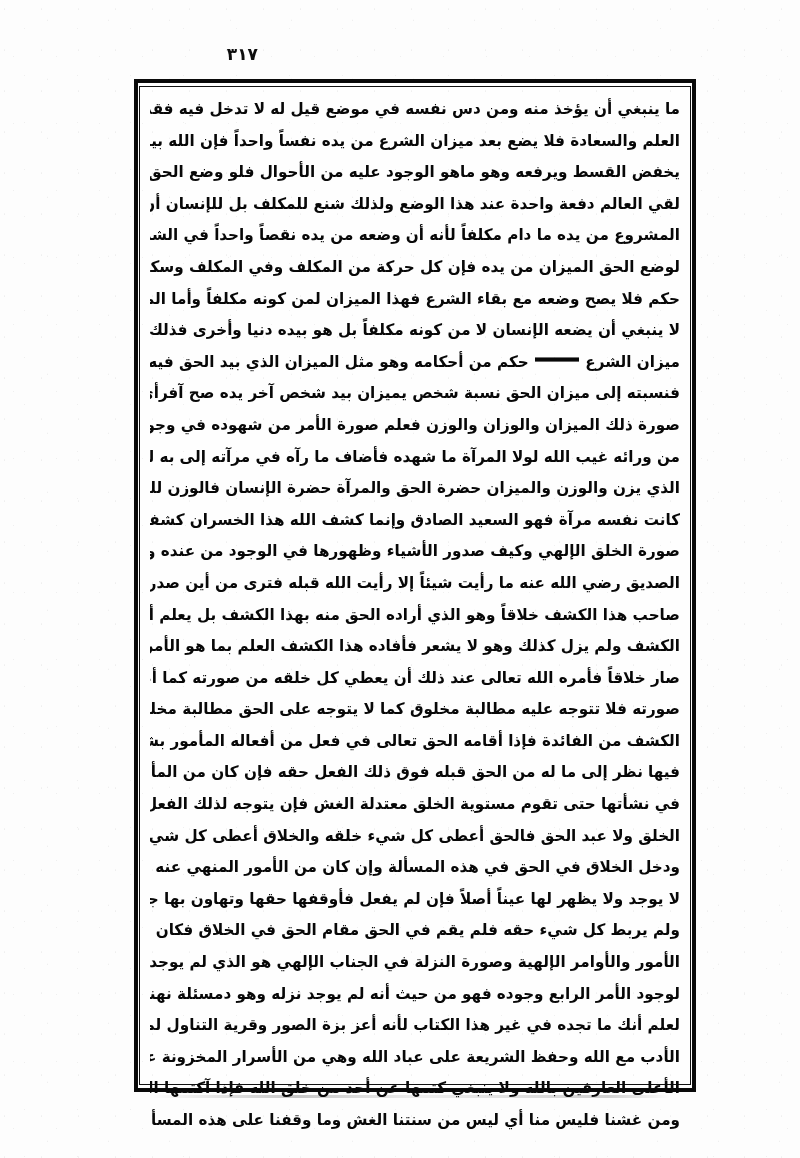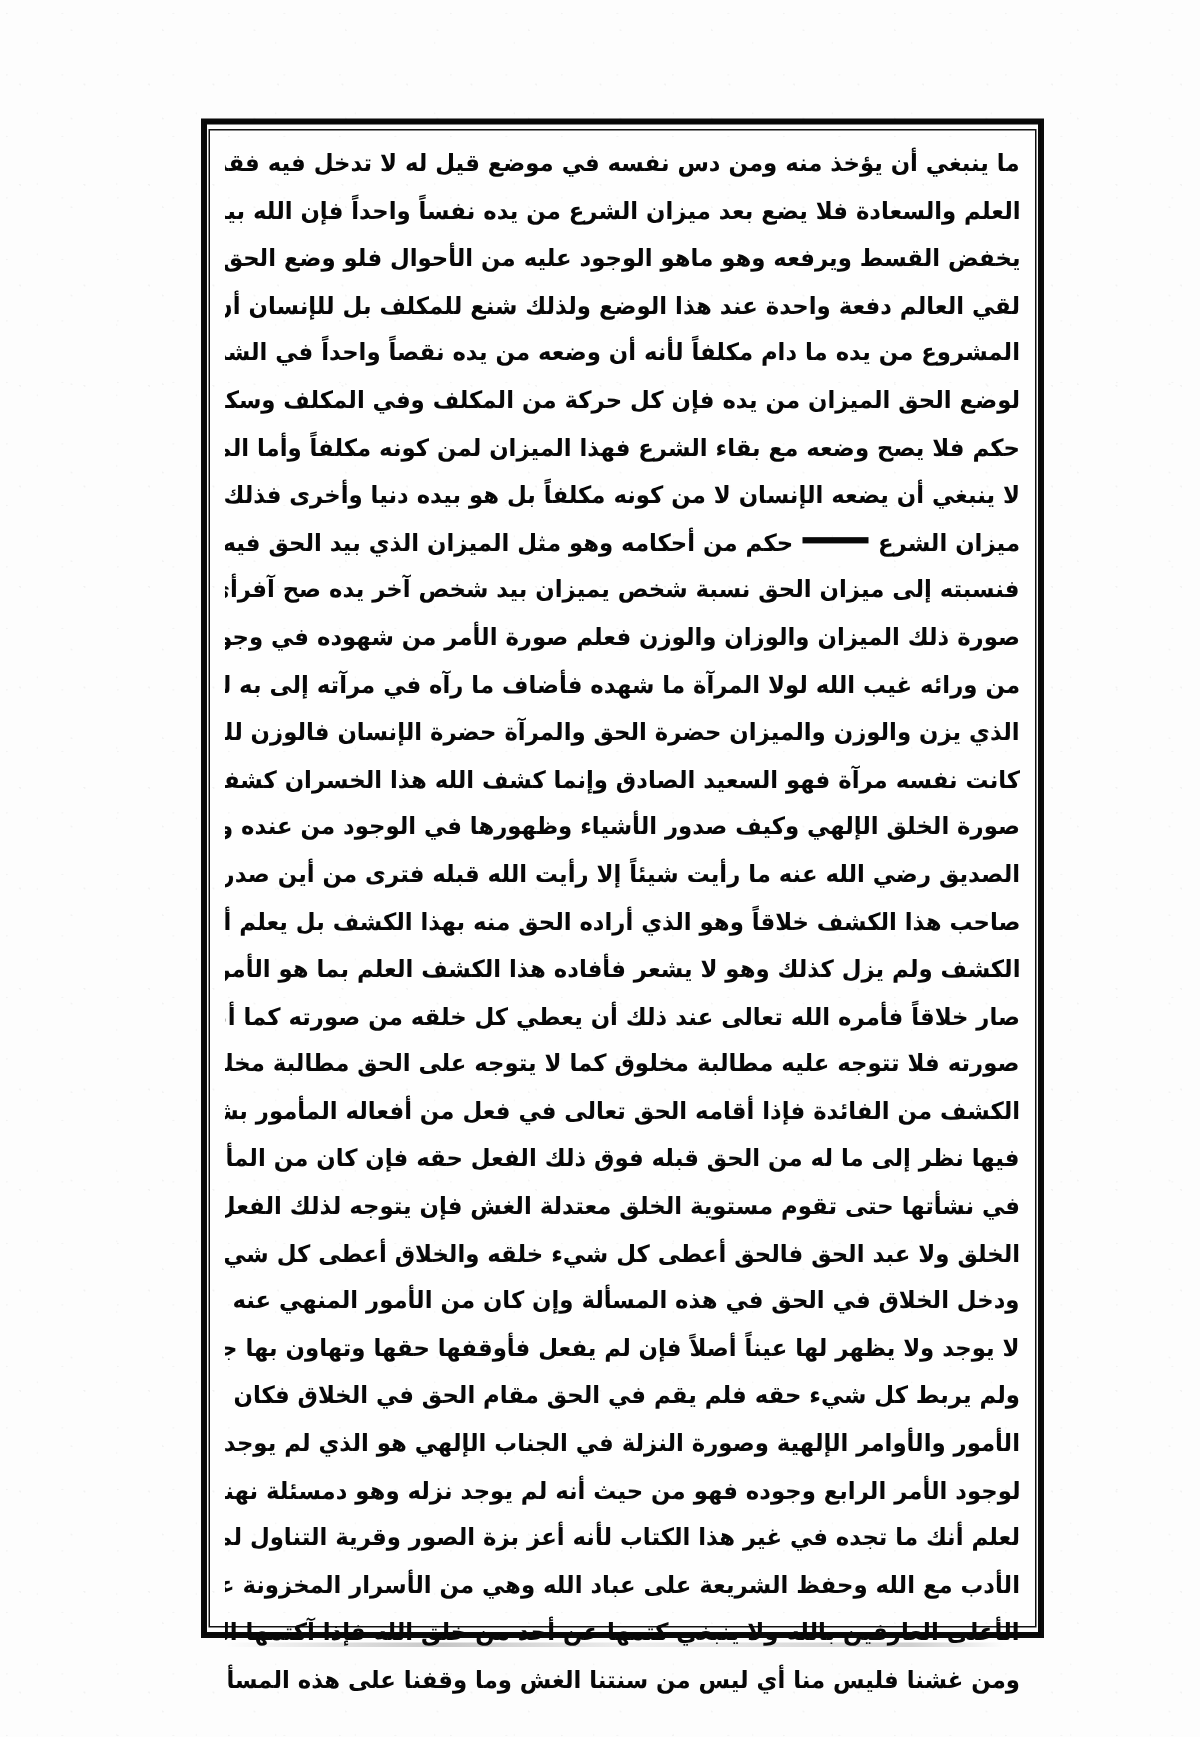--- a/index.html
+++ b/index.html
@@ -142,20 +142,21 @@
       rgba(0,0,0,0.0) 100%
     );
     pointer-events: none;
   }
 </style>
 </head>
 <body>
 
 <div id="page">
 
+  <div class="folio-number">٣١٧</div>
 
   <div class="frame-outer"></div>
   <div class="frame-inner"></div>
 
   <div class="text-block" id="text-block">
       <div class="line">ما ينبغي أن يؤخذ منه ومن دس نفسه في موضع قيل له لا تدخل فيه فقد خاب فمن أراد طريق</div>
       <div class="line">العلم والسعادة فلا يضع بعد ميزان الشرع من يده نفساً واحداً فإن الله بيده الميزان لا يضعه</div>
       <div class="line">يخفض القسط ويرفعه وهو ماهو الوجود عليه من الأحوال فلو وضع الحق الميزان من يده</div>
       <div class="line">لقي العالم دفعة واحدة عند هذا الوضع ولذلك شنع للمكلف بل للإنسان أن لا يضع الميزان</div>
       <div class="line">المشروع من يده ما دام مكلفاً لأنه أن وضعه من يده نقصاً واحداً في الشرع كه كأنه العالم</div>

